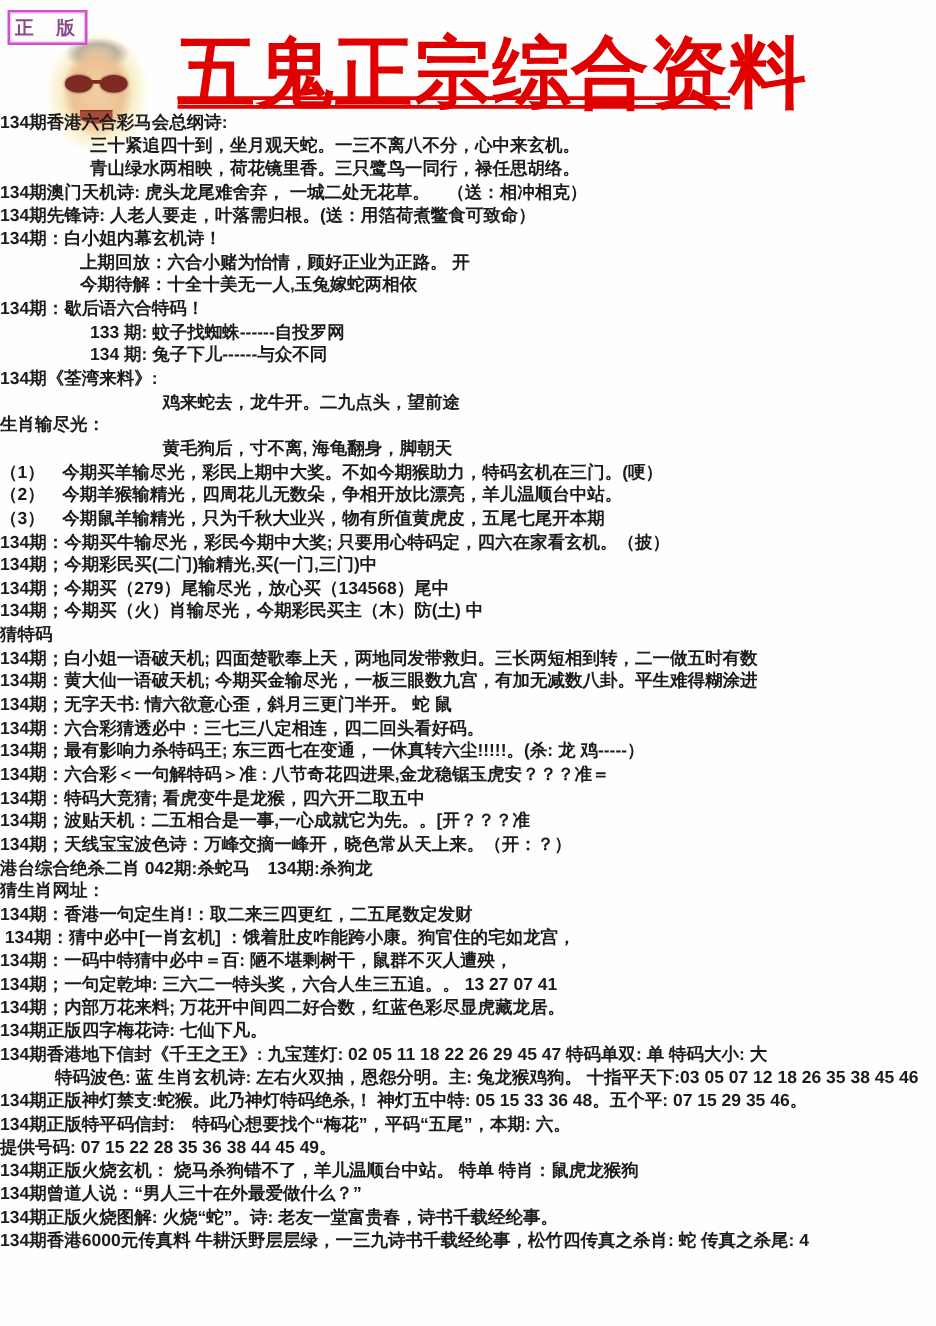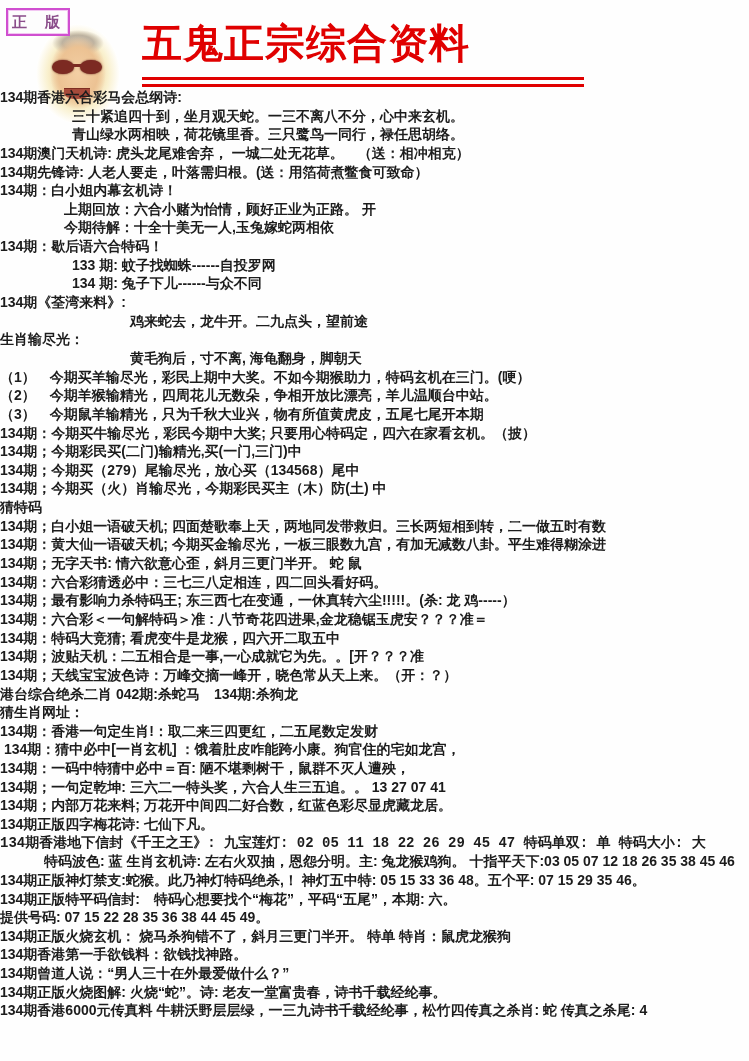--- a/index.html
+++ b/index.html
@@ -68,21 +68,21 @@
     border-radius: 0 0 50% 50%;
     background: #a64a3a;
     box-shadow: 0 1px 0 #7e2e22 inset;
   }
   
   .title {
     position: absolute;
     left: 142px; top: 16px;
     z-index: 2;
     font-family: "Liberation Serif", "DejaVu Serif", serif;
-    font-size: 40px;
+    font-size: 62px;
     font-weight: bold;
     letter-spacing: 1px;
     color: #e00000;
     white-space: nowrap;
   }
   .title-underline {
     position: absolute;
     left: 142px; top: 77px;
     width: 442px; height: 10px;
     border-top: 3px solid #e00000;
@@ -162,25 +162,24 @@
       <div class="line" style="padding-left: 0px;">134期；波贴天机：二五相合是一事,一心成就它为先。。[开？？？准</div>
       <div class="line" style="padding-left: 0px;">134期；天线宝宝波色诗：万峰交摘一峰开，晓色常从天上来。（开：？）</div>
       <div class="line" style="padding-left: 0px;">港台综合绝杀二肖 042期:杀蛇马　134期:杀狗龙</div>
       <div class="line" style="padding-left: 0px;">猜生肖网址：</div>
       <div class="line" style="padding-left: 0px;">134期：香港一句定生肖!：取二来三四更红，二五尾数定发财</div>
       <div class="line" style="padding-left: 0px;"> 134期：猜中必中[一肖玄机] ：饿着肚皮咋能跨小康。狗官住的宅如龙宫，</div>
       <div class="line" style="padding-left: 0px;">134期：一码中特猜中必中＝百: 陋不堪剩树干，鼠群不灭人遭殃，</div>
       <div class="line" style="padding-left: 0px;">134期；一句定乾坤: 三六二一特头奖，六合人生三五追。。 13 27 07 41</div>
       <div class="line" style="padding-left: 0px;">134期；内部万花来料; 万花开中间四二好合数，红蓝色彩尽显虎藏龙居。</div>
       <div class="line" style="padding-left: 0px;">134期正版四字梅花诗: 七仙下凡。</div>
-      <div class="line" style="padding-left: 0px; font-family: Liberation Mono, monospace;">134期香港地下信封《千王之王》: 九宝莲灯: 02 05 11 18 22 26 29 45 47 特码单双: 单 特码大小: 大</div>
+      <div class="line" style="padding-left: 0px;">134期香港地下信封《千王之王》: 九宝莲灯: 02 05 11 18 22 26 29 45 47 特码单双: 单 特码大小: 大</div>
       <div class="line" style="padding-left: 0px; margin-left: 44px;">特码波色: 蓝 生肖玄机诗: 左右火双抽，恩怨分明。主: 兔龙猴鸡狗。 十指平天下:03 05 07 12 18 26 35 38 45 46</div>
       <div class="line" style="padding-left: 0px;">134期正版神灯禁支:蛇猴。此乃神灯特码绝杀,！ 神灯五中特: 05 15 33 36 48。五个平: 07 15 29 35 46。</div>
       <div class="line" style="padding-left: 0px;">134期正版特平码信封:　特码心想要找个“梅花”，平码“五尾”，本期: 六。</div>
       <div class="line" style="padding-left: 0px;">提供号码: 07 15 22 28 35 36 38 44 45 49。</div>
-      <div class="line" style="padding-left: 0px;">134期正版火烧玄机： 烧马杀狗错不了，斜月三更门半开。 特单 特肖：鼠虎龙猴狗</div>
-      <div class="line" style="padding-left: 0px;">134期香港第一手欲钱料：欲钱找神路。</div>
+      <div class="line" style="padding-left: 0px;">134期正版火烧玄机： 烧马杀狗错不了，羊儿温顺台中站。 特单 特肖：鼠虎龙猴狗</div>
       <div class="line" style="padding-left: 0px;">134期曾道人说：“男人三十在外最爱做什么？”</div>
       <div class="line" style="padding-left: 0px;">134期正版火烧图解: 火烧“蛇”。诗: 老友一堂富贵春，诗书千载经纶事。</div>
       <div class="line" style="padding-left: 0px;">134期香港6000元传真料 牛耕沃野层层绿，一三九诗书千载经纶事，松竹四传真之杀肖: 蛇 传真之杀尾: 4</div>
     </div>
 
 </div>
 
 </body></html>

